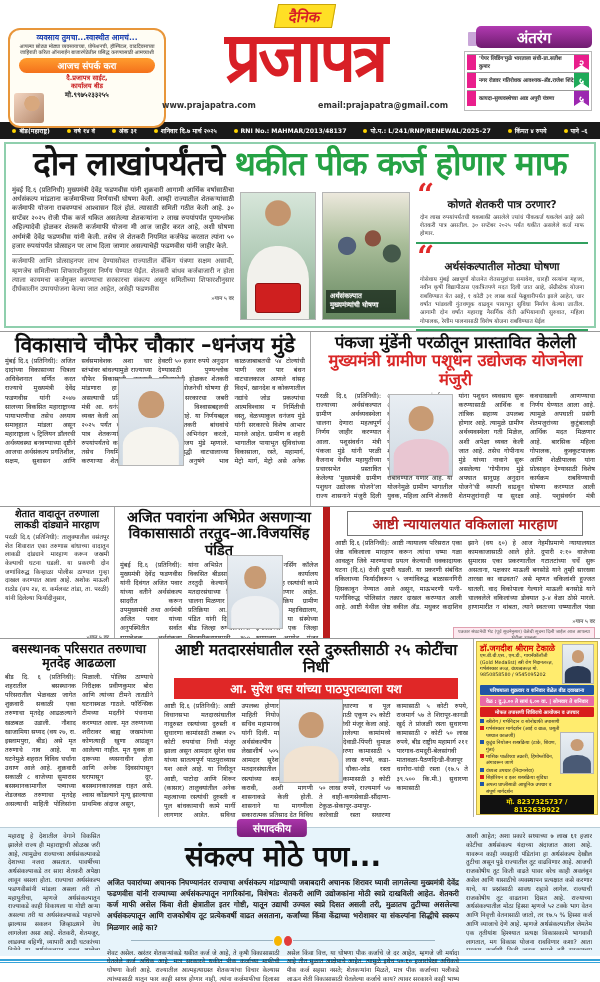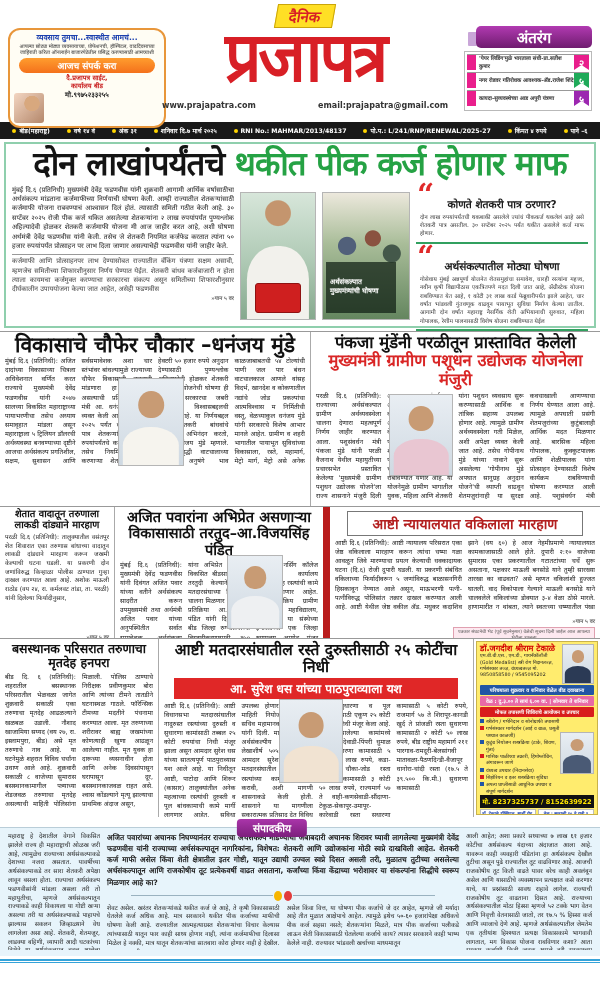--- a/index.html
+++ b/index.html
@@ -55,21 +55,21 @@
   .photo-cm .shirt{position:absolute;left:50%;bottom:0;transform:translateX(-50%);width:84%;height:58%;
      background:#f2f1ec;border-radius:46% 46% 0 0;}
   .photo-cm .case{position:absolute;left:50%;bottom:6px;transform:translateX(-50%);width:44px;height:28px;
      background:#cf1f1f;border:1px solid #8e1212;border-radius:3px;}
   .photo-farm{width:86px;height:126px;margin-top:6px;
      background:radial-gradient(circle at 28% 42%,#51607a 0 9%,transparent 10%),
                 radial-gradient(circle at 58% 36%,#8a5240 0 8%,transparent 9%),
                 radial-gradient(circle at 80% 48%,#44584a 0 9%,transparent 10%),
                 linear-gradient(180deg,#ece8dc 0%,#a9bd99 40%,#64865f 100%);}
   .photo-farm .cap{position:absolute;left:3px;bottom:6px;background:rgba(15,30,20,.72);color:#fff;
-     font-size:6.8px;font-weight:bold;line-height:1.35;padding:16px 4px;width:62px;}
+     font-size:6.8px;font-weight:bold;line-height:1.35;padding:2px 4px;width:62px;}
   .lead-quotes{flex:1;display:flex;flex-direction:column;gap:8px;margin-top:4px;}
   .quote{position:relative;border-bottom:2px solid #31a05f;padding:1px 4px 4px;}
   .qmark{position:absolute;top:-10px;left:1px;color:#e02a2a;font-size:30px;line-height:1;
      font-family:"DejaVu Serif",serif;font-weight:bold;}
   .quote .qt{text-align:center;font-size:10.5px;font-weight:bold;color:#1c1c1c;margin:6px 0 2px;}
   .quote .qb{font-size:5.8px;text-align:justify;color:#333;line-height:1.45;}
   
   .row{display:flex;border-top:1px solid #999;}
   .article{position:relative;padding:2px 5px;overflow:hidden;}
   .a-hl{text-align:center;font-weight:800;color:#111;line-height:1.12;}
@@ -116,21 +116,21 @@
   .ad-doc .ti{color:#d40000;font-weight:900;font-size:8.2px;line-height:1.1;}
   .ad-doc .cr{color:#222;font-size:4.8px;line-height:1.35;}
   .ad-doc .dphoto{width:30px;height:38px;flex:none;}
   .strip{color:#fff;text-align:center;font-weight:bold;font-size:5.2px;padding:1px 0;border-radius:1px;}
   .s-blue{background:#2255a4;} .s-pink{background:#e86aa6;} .s-red{background:#d81c1c;}
   .svc{display:flex;align-items:flex-start;gap:2px;font-size:4.9px;line-height:1.3;color:#222;}
   .svc .bu{width:4px;height:4px;flex:none;margin-top:1px;background:#d81c1c;}
   .svc:nth-child(odd) .bu{background:#2255a4;}
   .svc-wrap{position:relative;padding-right:34px;display:flex;flex-direction:column;gap:1px;flex:1;}
   .svc-photo{position:absolute;right:0;top:14px;width:32px;height:40px;}
-  .phone{background:#111;color:#ffe400;font-weight:bold;text-align:center;font-size:6.6px;padding:2px 0;}
+  .phone{background:#111;color:#ffe400;font-weight:bold;text-align:center;font-size:6.6px;padding:2px 8px;}
   .doc-foot{display:flex;gap:2px;}
   .doc-foot div{flex:1;background:#fff;border:1px solid #bbb;font-size:4.4px;text-align:center;
      color:#1b3fae;font-weight:bold;padding:1px;line-height:1.3;}
   
   .editorial{position:relative;margin-top:10px;background:#e7f4fb;border-top:1px solid #b9cdd8;
      padding:4px 8px 6px;height:118px;display:flex;gap:7px;}
   .edit-tab{position:absolute;top:-9px;left:272px;transform:translateX(-50%);
      background:linear-gradient(180deg,#aa35aa,#7c1f7c);color:#fff;font-weight:bold;font-size:10.5px;
      padding:2px 16px;border-radius:4px;}
   .e-left{width:92px;font-size:6.2px;text-align:justify;line-height:1.42;overflow:hidden;}
@@ -296,21 +296,21 @@
       <div class="jump">»पान ५ वर</div>
       <div class="mini-ad">
         <div class="s">पत्रकार संघटनेची भेट (पूर्व सूचनेनुसार) वेळेची सूचना दिली जाईल आज आपल्या भेटीला उपलब्ध</div>
 
       </div>
     </article>
   </section>
 
   <section class="row row4">
     <article class="article a-bus">
-      <h3 class="a-hl" style="margin:1px 0 3px;">बसस्थानक परिसरात तरुणाचा मृतदेह हनपरा</h3>
+      <h3 class="a-hl" style="margin:1px 0 3px;">बसस्थानक परिसरात तरुणाचा मृतदेह आढळला</h3>
       <div class="cols">बीड दि. ६ (प्रतिनिधी): शहरातील बसस्थानक परिसरातील भेळवळा जागेत शुक्रवारी सकाळी एका तरुणाचा मृतदेह आढळल्याने खळबळ उडाली. नौशाद खाजामिया सय्यद (वय २७, रा. इस्लामपुरा, बीड) असे मृत तरुणाचे नाव आहे. या घटनेमुळे शहरात विविध चर्चांना उधाण आले आहे. शुक्रवारी सकाळी ८ वाजेच्या सुमारास बसस्थानकामागील पत्र्याच्या शेडजवळ तरुणाचा मृतदेह असल्याची माहिती पोलिसांना मिळाली. पोलिस ठाण्याचे निरीक्षक प्रवीणकुमार बोरा आणि त्यांच्या टीमने तातडीने घटनास्थळ गाठले. फॉरेन्सिक टीमच्या मदतीने पंचनामा करण्यात आला. मृत तरुणाच्या शरीरावर बाह्य जखमांच्या कोणत्याही खुणा आढळून आलेल्या नाहीत. मृत युवक हा दारूच्या व्यसनाधीन होता आणि अनेक दिवसांपासून घरापासून दूर, बसस्थानकाजवळ राहत असे. श्वास कोंडल्याने मृत्यू झाल्याचा प्राथमिक अंदाज असून,</div>
       <div class="jump">»पान ५ वर</div>
     </article>
     <article class="article a-dhas">
       <h3 class="a-hl" style="margin:1px 0;">आष्टी मतदारसंघातील रस्ते दुरुस्तीसाठी २५ कोटींचा निधी</h3>
       <div class="banner-red">आ. सुरेश धस यांच्या पाठपुराव्याला यश</div>
       <div class="cols">आष्टी दि.६ (प्रतिनिधी): आष्टी विधानसभा मतदारसंघातील नादुरुस्त रस्त्यांच्या दुरुस्ती व सुधारणा कामांसाठी तब्बल २५ कोटी रुपयांचा निधी मंजूर झाला असून आमदार सुरेश धस यांच्या सातत्यपूर्ण पाठपुराव्यास यश आले आहे. या निधीतून आष्टी, पाटोदा आणि शिरूर (कासार) तालुक्यांतील अनेक महत्वाच्या रस्त्यांची दुरुस्ती व पूल बांधकामाची कामे मार्गी लागणार आहेत. सुविधा उपलब्ध होणार आहे, अशी माहिती नियोजन विभागाचे सचिव महामानक विनोद राठोड यांनी दिली. मार्च २०२६ च्या अर्थसंकल्पीय मागण्यांमध्ये लेखाशीर्ष ५०५४-०४ अंतर्गत आमदार सुरेश धस यांनी मतदारसंघातील रखडलेल्या रस्त्यांच्या कामांची दुरुस्ती करावी, अशी मागणी शासनाकडे केली होती. शासनाने या मागणीला सकारात्मक प्रतिसाद देत विविध रस्ता सुधारणा व पूल बांधकामासाठी एकूण २५ कोटी रुपयांचा निधी मंजूर केला आहे. मंजूर झालेल्या कामांमध्ये कानडी-आंदेवाडी-पिंपरी धुमाळ रस्ता सुधारणा कामासाठी ५ कोटी ५० लाख रुपये, कडा-शिरापूर चौका-जोड रस्ता सुधारणा कामासाठी ३ कोटी ५० लाख रुपये, राज्यमार्ग ५७ ते वाही-कणसेवाडी-सौंदाणा-टेकुळ-सेकापूर-उमापूर-कारेवाडी रस्ता सुधारणा कामासाठी ५ कोटी रुपये, राजमार्ग ५७ ते शिरापूर-कानडी खुर्द ते प्रांजळी रस्ता सुधारणा कामासाठी २ कोटी ५० लाख रुपये, बीड राष्ट्रीय महामार्ग २११ पारगाव-रामदूरी-बेलसांगवी मातावळा-पैठणदिन्डी-वैजापूर धानोरा-चांदी रस्ता (१७.५ ते ३९.५०० कि.मी.) सुधारणा कामासाठी</div>
       <div class="portrait" style="left:120px;top:60px;width:62px;height:82px;--shirt:#f1e3d2;"></div>
     </article>
     <aside class="ad-doc">
@@ -360,20 +360,21 @@
         <div>डॉ. टेकाळे हॉस्पिटल, बार्शी रोड, बीड</div>
         <div>वेळ : सकाळी १० ते रात्री ९ वाजेपर्यंत</div>
       </div>
     </aside>
   </section>
 
   <section class="editorial">
     <div class="edit-tab">संपादकीय</div>
     <div class="e-left">महाराष्ट्र हे देशातील वेगाने विकसित झालेले राज्य ही महाराष्ट्राची ओळख जरी आहे, त्यामुळेच राज्याच्या अर्थसंकल्पाकडे देशाच्या नजरा असतात. यावर्षीच्या अर्थसंकल्पाकडे तर सारा शेतकरी अपेक्षा लावून बसला होता. राज्याचा अर्थसंकल्प फडणवीसांनी मांडला असला तरी तो महायुतीचा, म्हणजे अर्थसंकल्पातून राज्याकडे काही विकायला या गोष्टी खऱ्या असल्या तरी या अर्थसंकल्पाकडे पाहायचे झाल्यास सकलन जिव्हाळ्याने वेध लागलेला असा आहे. शेतकरी, शेतमजूर, लाडक्या बहिणी, व्यापारी आदी घटकांच्या दिशेने या अर्थसंकल्पात बदल आलेला आहे. गोपीनाथ मुंडे आत्महत्याग्रस्त शेतकऱ्यांना सरकारने बदलत्या काळाचा कसलेला टप्पा आहोत, मुक्तीच्या दृष्टीने क्षमी बदल भांडवली गुंतवणूक वाढविण्याची योजना, यांचे स्वागतच केले पाहिजे. ग्रामीण भागातील प्रवास होऊन २१ हजार किलोमीटरच्या रस्त्यांचे रूपांतर झाले किंवा पंढरपूर वारकऱ्यांसाठी वेगळी योजना, यांचे स्वागतच केले पाहिजे. असेही मंदावल्या अर्थगतीचा विचार करता भविष्यात होईल, हा उद्योग होताना, सातारा आणि वेधलेला रोजगारामुळे किंवा अपेक्षा झालेल्या अर्थ प्रत्यक्ष प्रवास असेल तर त्याचे स्वागतच. शेतकरी कर्ज माफीची घोषणा सरकारने केली असली तरी, त्यासाठी 'वारं' तथापि उपलब्ध तरतूद म्हणतात.</div>
     <div class="e-center">
+      <div class="ehl">संकल्प मोठे पण...</div>
       <div class="intro">अजित पवारांच्या अचानक निघण्यानंतर राज्याचा अर्थसंकल्प मांडण्याची जबाबदारी अचानक शिरावर घ्यावी लागलेल्या मुख्यमंत्री देवेंद्र फडणवीस यांनी राज्याच्या अर्थसंकल्पातून नागरिकांना, विशेषत: शेतकरी आणि उद्योजकांना मोठी स्वप्ने दाखविली आहेत. शेतकरी कर्ज माफी असेल किंवा शेती क्षेत्रातील इतर गोष्टी, यातून उद्याची उज्वल स्वप्ने दिसत असली तरी, मुळातच तुटीच्या असलेल्या अर्थसंकल्पातून आणि राजकोषीय तूट प्रत्येकवर्षी वाढत असताना, कर्जांच्या किंवा केंद्राच्या भरोशावर या संकल्पांना सिद्धीचे स्वरूप मिळणार आहे का?</div>
       <div class="e-div">
         <span class="ln"></span>
           <span class="d1"></span>
           <span class="d2"></span>
           <span class="ln"></span>
       </div>
       <div class="e-two">
         <div>शेवट असेल. खरंतर शेतकऱ्यांकडे थकीत कर्ज जे आहे, ते कृषी विकासासाठी घेतलेले कर्ज अधिक आहे. मात्र सरकारने थकीत पीक कर्जाच्या माफीची घोषणा केली आहे. राज्यातील आत्महत्याग्रस्त शेतकऱ्यांचा विचार केल्यास त्यांच्यासाठी यातून फार काही साध्य होणार नाही, त्यांना कर्जमाफीचा दिलासा मिळेल हे नक्की, मात्र यातून शेतकऱ्यांचा सातबारा कोरा होणार नाही हे देखील. मुळात फडणवीस</div>
         <div>असेल किंवा वित्त, या घोषणा पीक कर्जाचे जे दर आहेत, म्हणजे जी मर्यादा आहे तीत मुळात आक्षेपाचे आहेत. त्यामुळे इथेच ५०-६० हजारांपेक्षा अधिकचे पीक कर्ज सहसा नसते; शेतकऱ्यांना मिळते, मात्र पीक कर्जाच्या पलीकडे जाऊन शेती विकासासाठी घेतलेल्या कर्जाचे काय? त्यावर सरकारने काही भाष्य केलेले नाही. राज्यावर भांडवली खर्चाच्या माध्यमातून</div>

